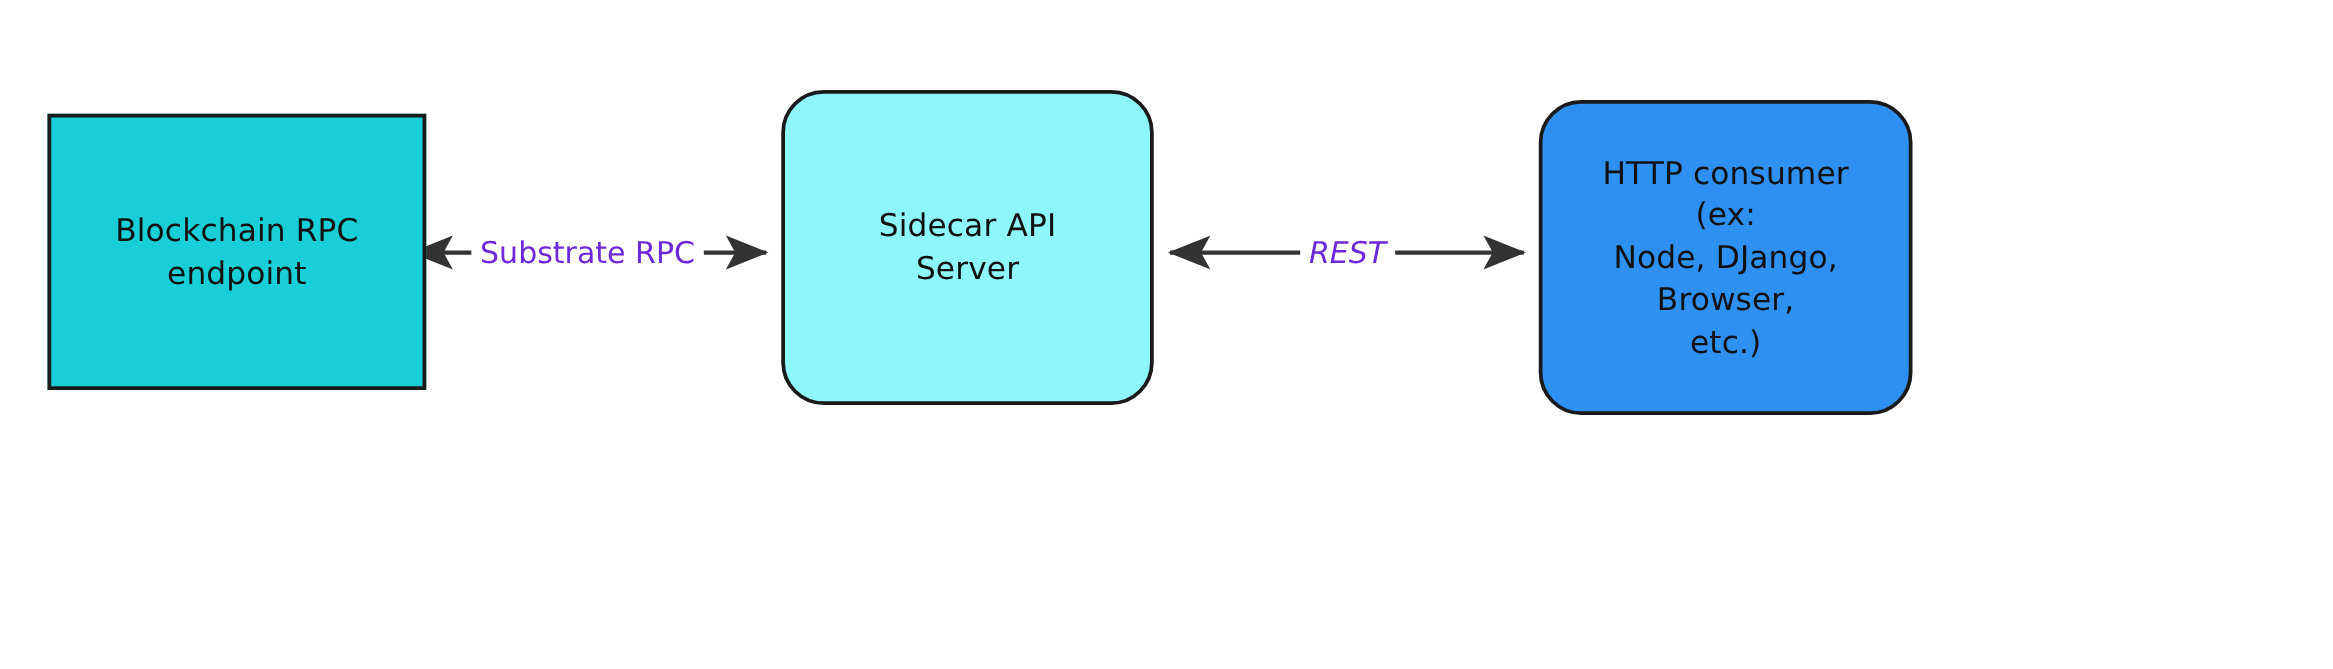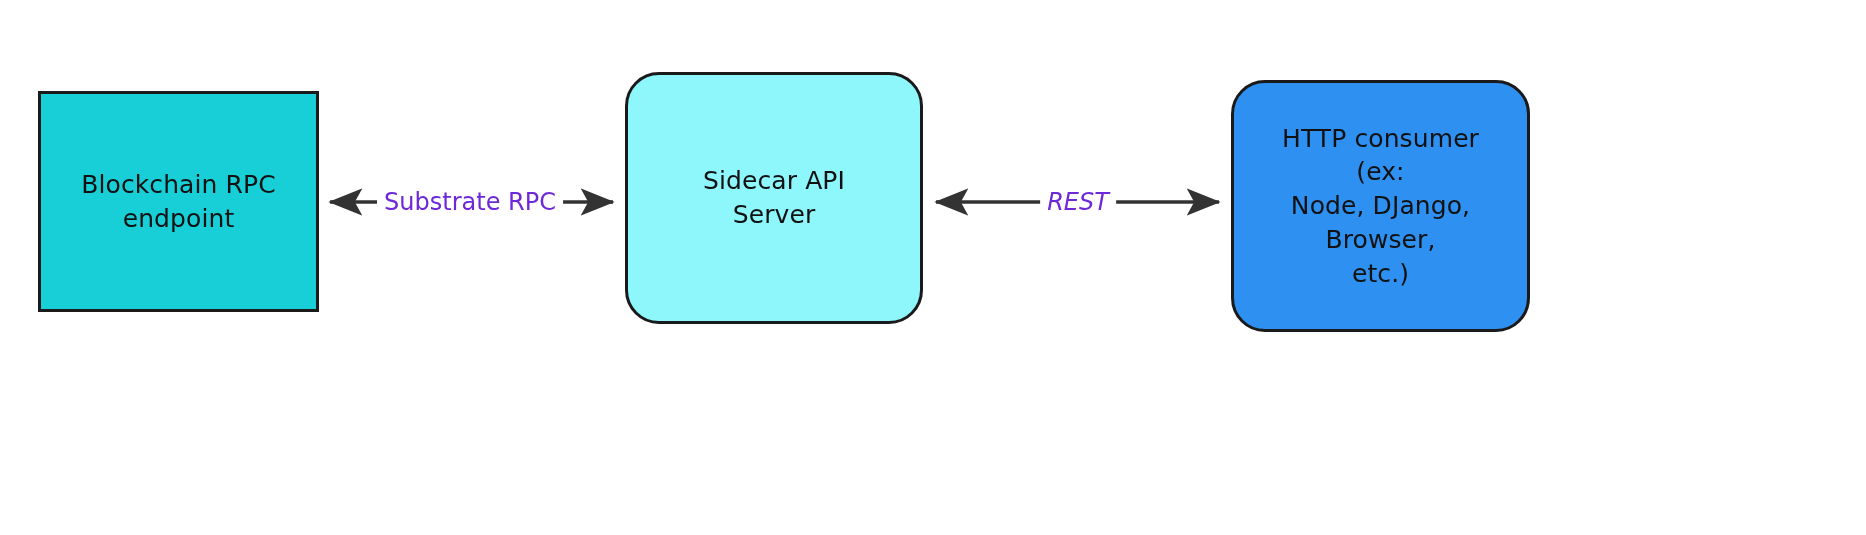--- a/index.html
+++ b/index.html
@@ -31,21 +31,21 @@
   }
   .node-label {
     padding: 0 30px;
     white-space: pre-line;
   }
 
   
   #node-blockchain-rpc-endpoint {
     left: 38px;
     top: 91px;
-    width: 281px;
+    width: 303px;
     height: 221px;
     background: #18CFD8;
     border: 3px solid #1A1A1A;
     border-radius: 0px;
   }
 
   
   #node-sidecar-api-server {
     left: 625px;
     top: 72px;

